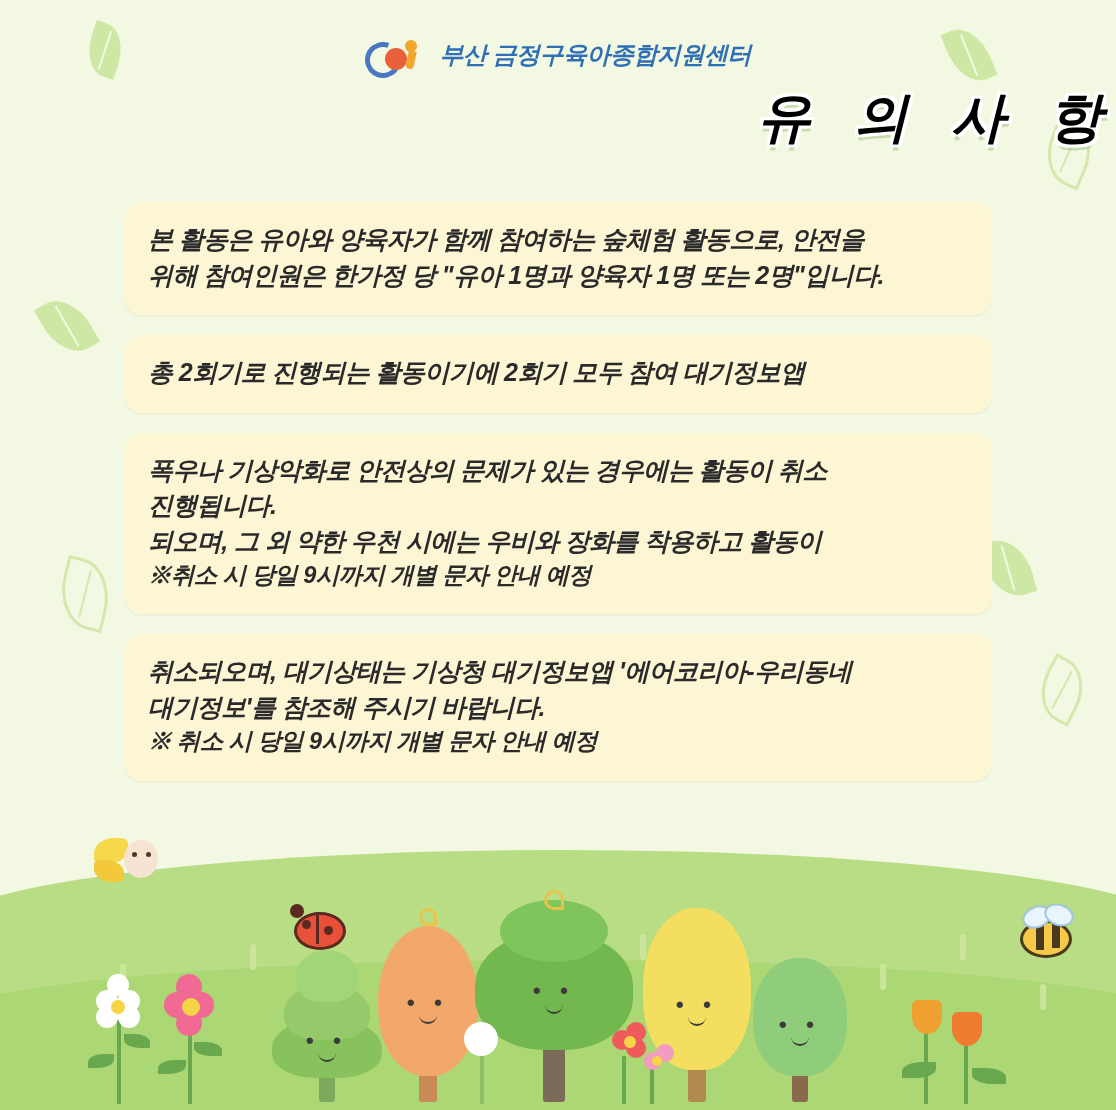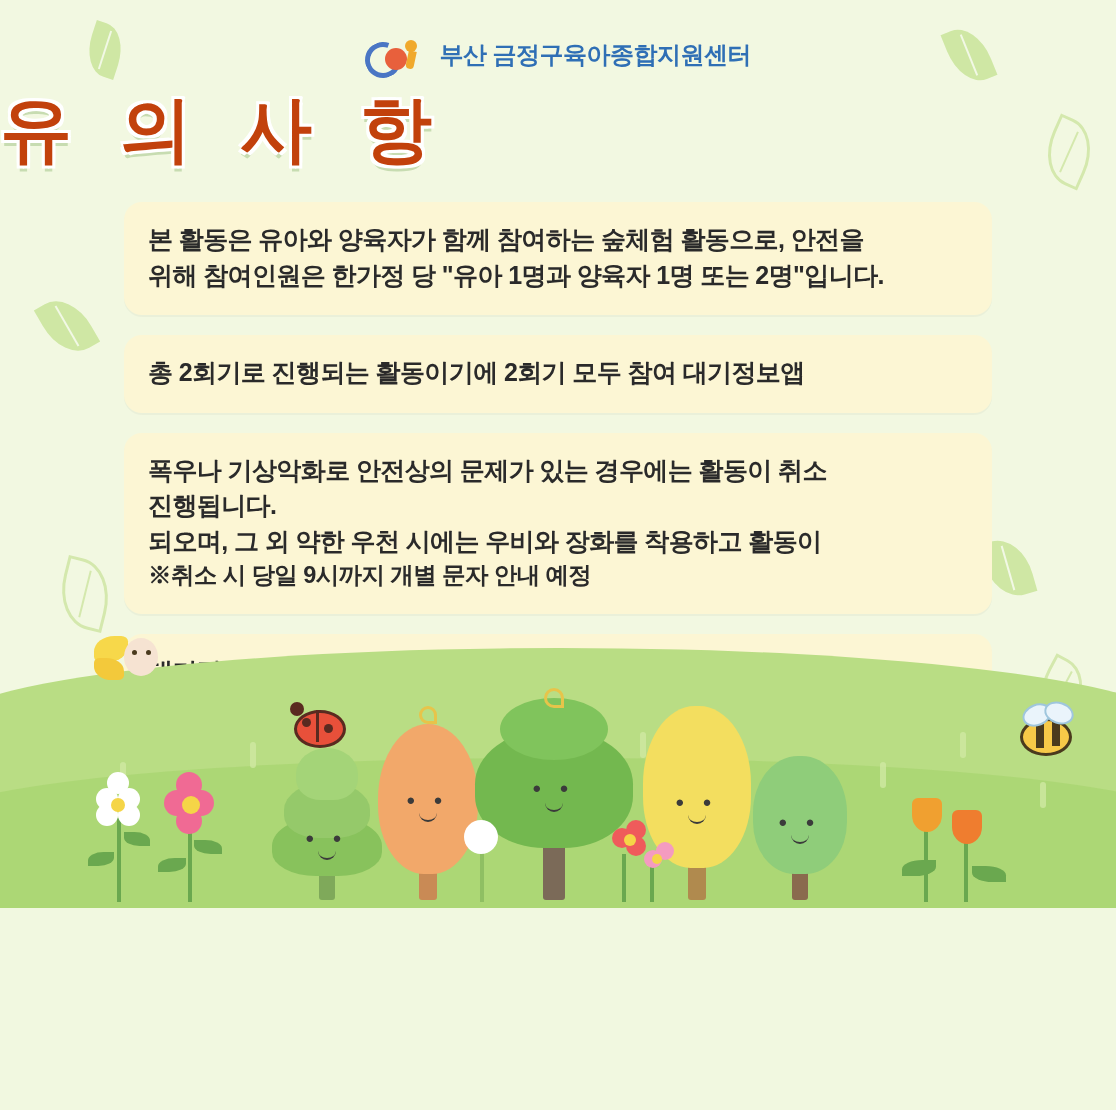--- a/index.html
+++ b/index.html
@@ -9,23 +9,24 @@
   body {
     width: 1116px;
     height: 1110px;
     font-family: "Liberation Sans", sans-serif;
     background: #f1f8e0;
     overflow: hidden;
   }
   .poster {
     position: relative;
     width: 1116px;
-    height: 908px;
+    height: 1110px;
     background: #f2f8e1;
     overflow: hidden;
+    font-style: italic;
   }
 
   
   .leaf {
     position: absolute;
     background: #c9e59a;
     border-radius: 0 70% 0 70%;
     opacity: .85;
   }
   .leaf.outline {
@@ -96,25 +97,25 @@
     font-weight: bold;
     color: #2f6fb5;
     letter-spacing: -.5px;
   }
 
   .title {
     position: absolute;
     top: 82px;
     left: 0;
     width: 100%;
-    text-align: left;
-    font-size: 72px;
+    text-align: right;
+    font-size: 54px;
     font-weight: bold;
     letter-spacing: 14px;
-    color: #c2410c;
+    color: #000000;
     text-shadow:
       3px 3px 0 #ffffff,
       -3px 3px 0 #ffffff,
       3px -3px 0 #ffffff,
       -3px -3px 0 #ffffff,
       0 6px 0 rgba(120,170,90,.35);
   }
 
   
   .cards {
@@ -296,20 +297,21 @@
     </div>
 
     <div class="card">
       <p>폭우나 기상악화로 안전상의 문제가 있는 경우에는 활동이 취소</p>
       <p>진행됩니다.</p>
       <p>되오며, 그 외 약한 우천 시에는 우비와 장화를 착용하고 활동이</p>
       <p class="small">※취소 시 당일 9시까지 개별 문자 안내 예정</p>
     </div>
 
     <div class="card">
+      <p>취소되오며, 대기상태는 기상청 대기정보앱 '에어코리아-우리동네</p>
       <p>대기정보'를 참조해 주시기 바랍니다.</p>
       <p class="small">※ 취소 시 당일 9시까지 개별 문자 안내 예정</p>
     </div>
 
   </div>
 
   <div class="ground">
     <div class="hill"></div>
     <div class="hill2"></div>
 

